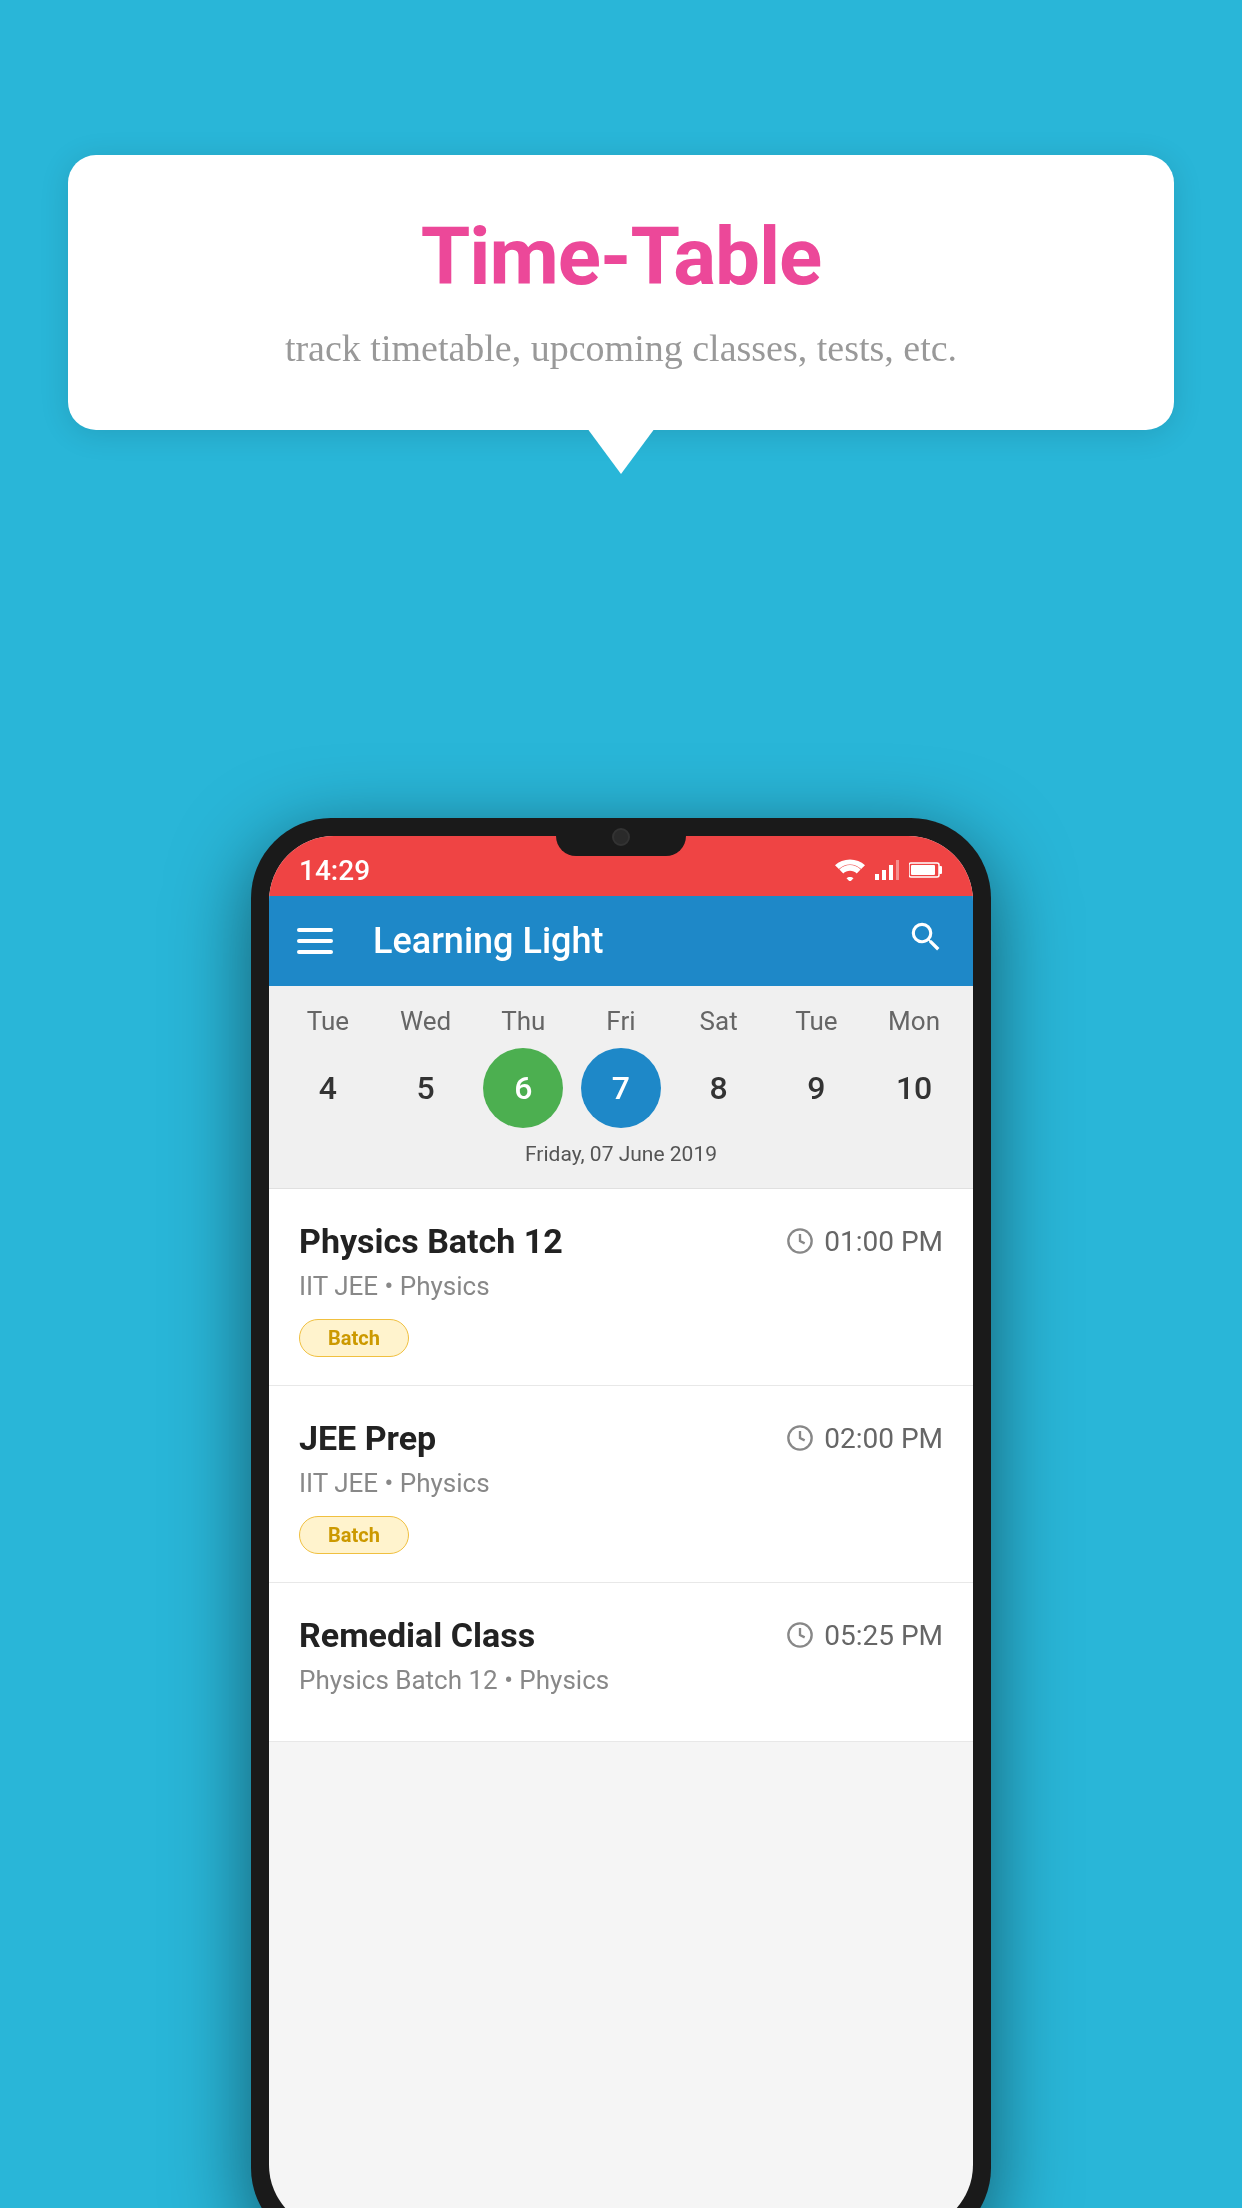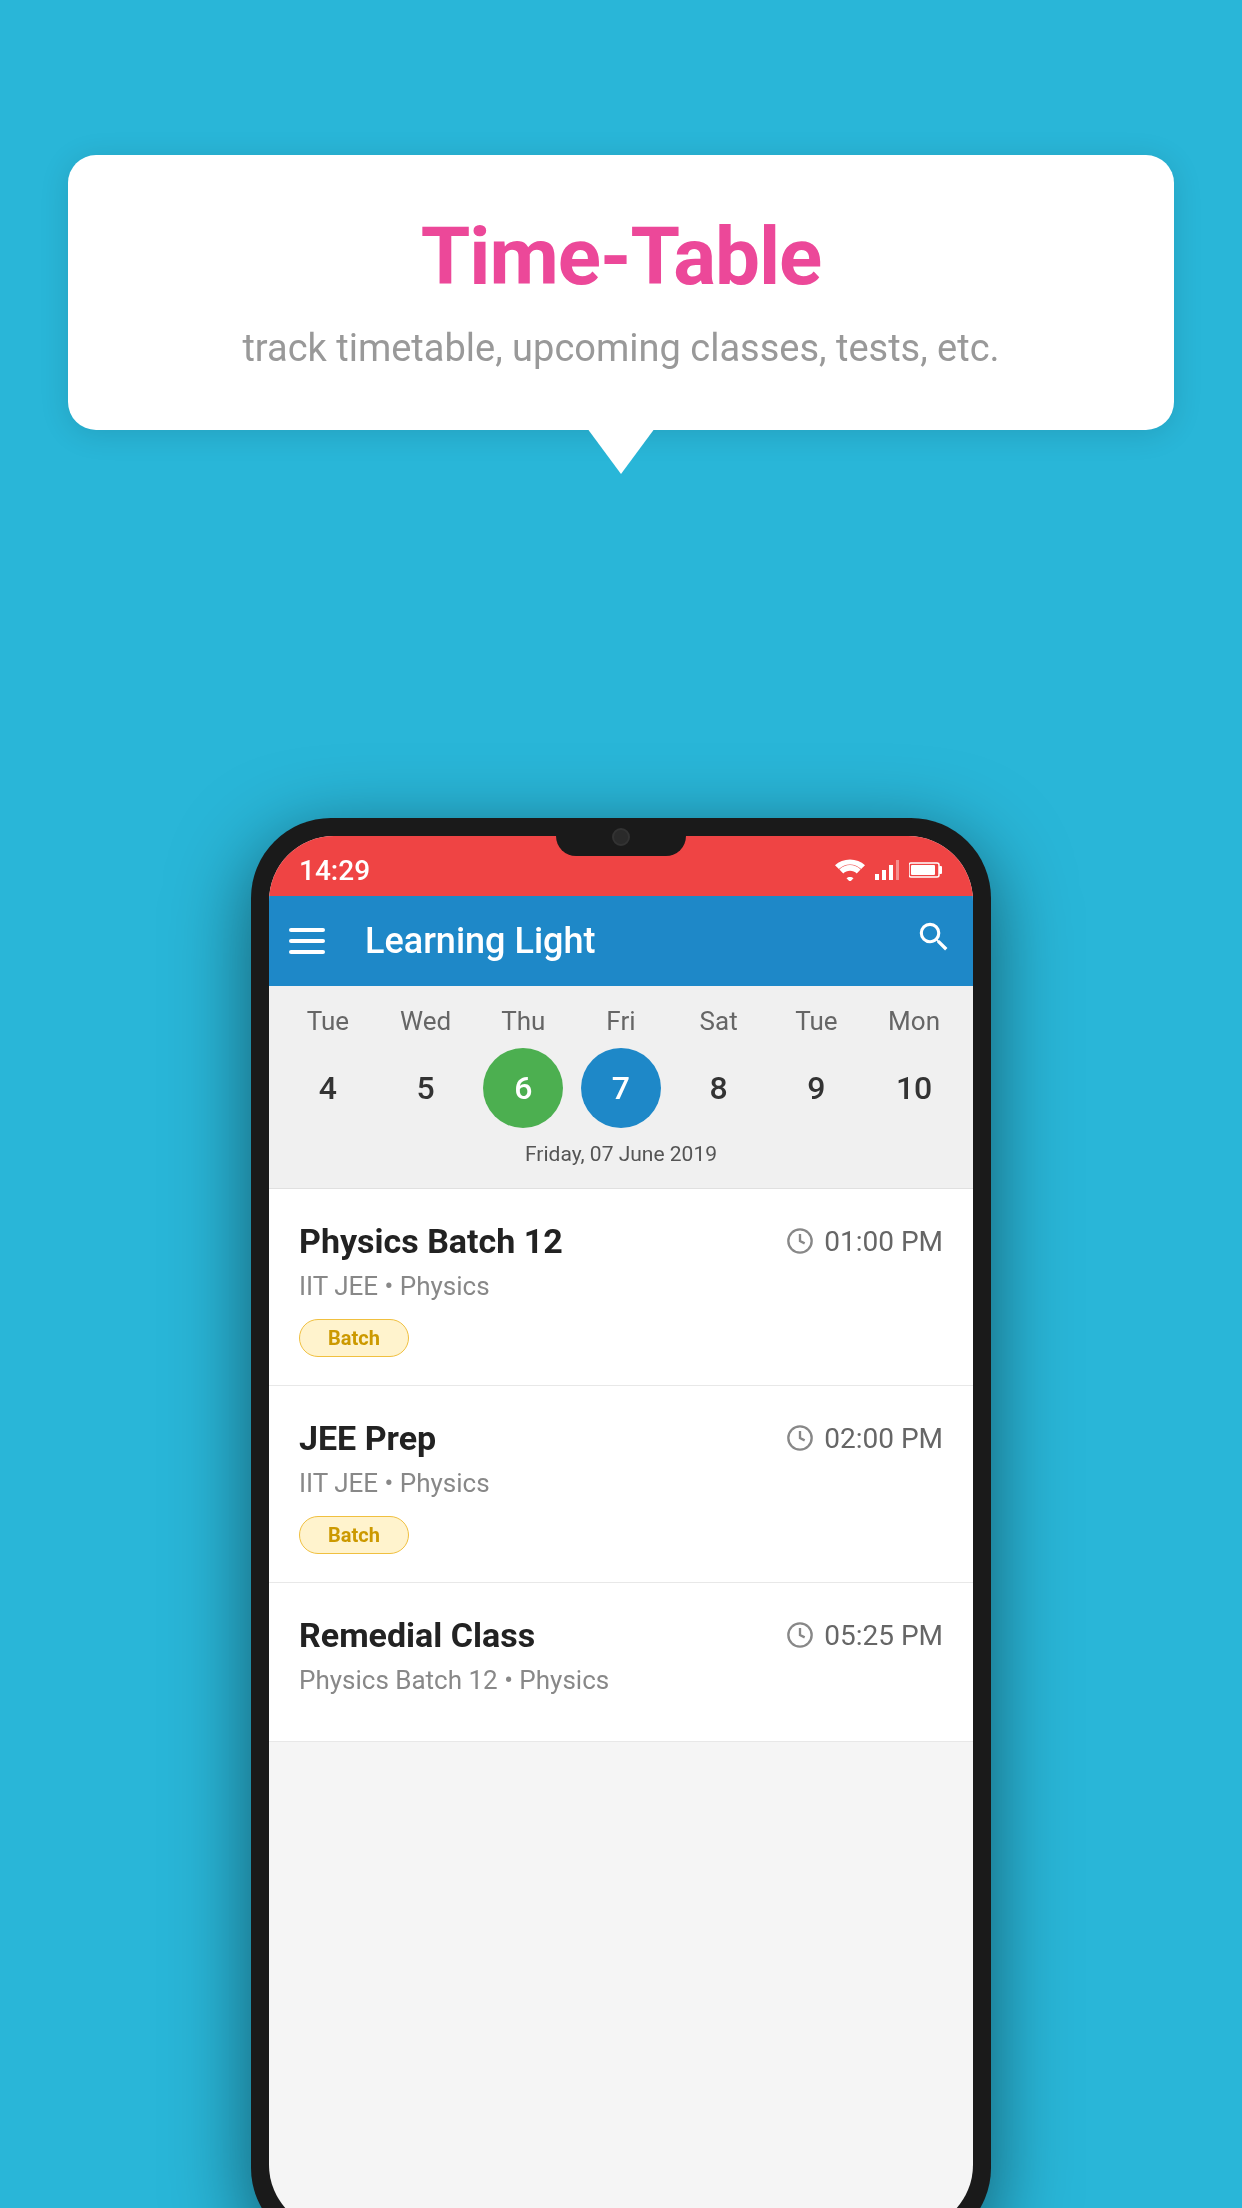--- a/index.html
+++ b/index.html
@@ -44,20 +44,21 @@
       font-weight: 700;
       color: #ec4899;
       margin-bottom: 22px;
       letter-spacing: -1px;
     }
 
     .tooltip-subtitle {
       font-size: 38px;
       color: #999;
       font-weight: 400;
+      font-family: Liberation Serif, serif;
     }
 
     
     .phone-wrapper {
       position: absolute;
       bottom: -40px;
       left: 50%;
       transform: translateX(-50%);
       width: 740px;
       height: 1430px;
@@ -129,21 +130,21 @@
       align-items: center;
       gap: 10px;
     }
 
     
     .app-bar {
       background: #1e88c8;
       height: 90px;
       display: flex;
       align-items: center;
-      padding: 0 20px;
+      padding: 0 28px;
       gap: 30px;
     }
 
     .hamburger {
       display: flex;
       flex-direction: column;
       gap: 7px;
       cursor: pointer;
     }
 

